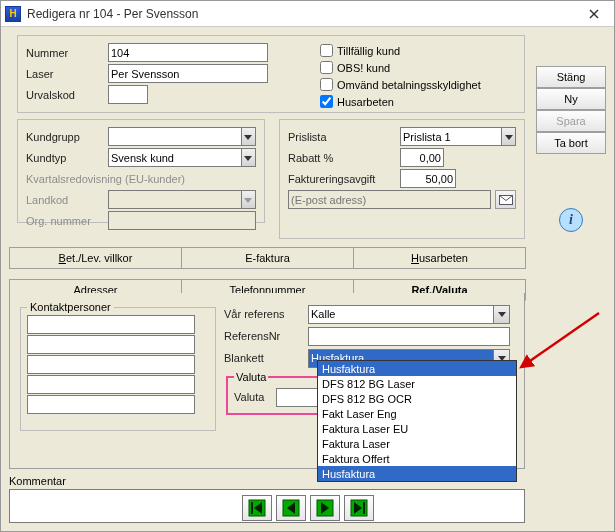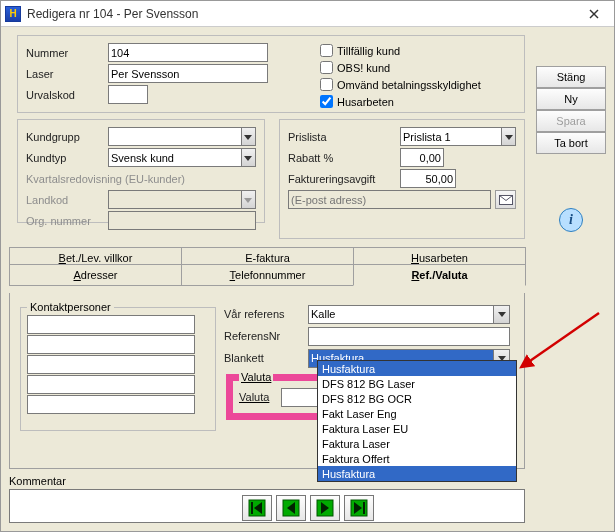--- a/index.html
+++ b/index.html
@@ -85,21 +85,21 @@
   .chk input { margin: 0 4px 0 0; }
   .dualgrp { display:flex; gap:6px; }
   .dualgrp fieldset { flex:1; }
   .tabstrip {
     position: relative;
     height: 46px;
     margin-top: 2px;
   }
   .tabrow { position:absolute; left:0; right:0; display:flex; }
   .tabrow.upper { top:0; }
-  .tabrow.lower { top:17px; }
+  .tabrow.lower { top:32px; }
   .tab {
     flex:1;
     height:22px;
     background:#ece9d8;
     border:1px solid #9f9f9f;
     display:flex;align-items:center;justify-content:center;
     font-size:11px;
     cursor:pointer;
     margin-right:-1px;
   }
@@ -118,25 +118,24 @@
     width: 196px; height: 130px;
     padding: 2px 16px 6px 6px;
   }
   fieldset.kp legend { font-size:11px; padding:0 3px; }
   .kp .txt { width: 168px; margin-bottom:1px; display:block; }
   .refarea { position:absolute; left:214px; top:10px; width:286px; }
   .refarea .row { height:22px; }
   .refarea .lbl { width: 84px; }
   .refarea .sel, .refarea .txt { flex:1; }
   fieldset.valuta {
-    border:7px solid #ec4899;
+    border:2px solid #ec4899;
     margin-top:2px;
     padding: 4px 6px 6px 6px;
     width:130px;
-    text-decoration:underline;
   }
   .kommentar {
     margin-top:6px;
   }
   .kommentar .memo {
     width: 100%; height: 34px;
     background:#fff;border:1px solid #7a7a7a;
   }
   .navbtns {
     position: absolute; left: 0; right:0; bottom: 10px;

